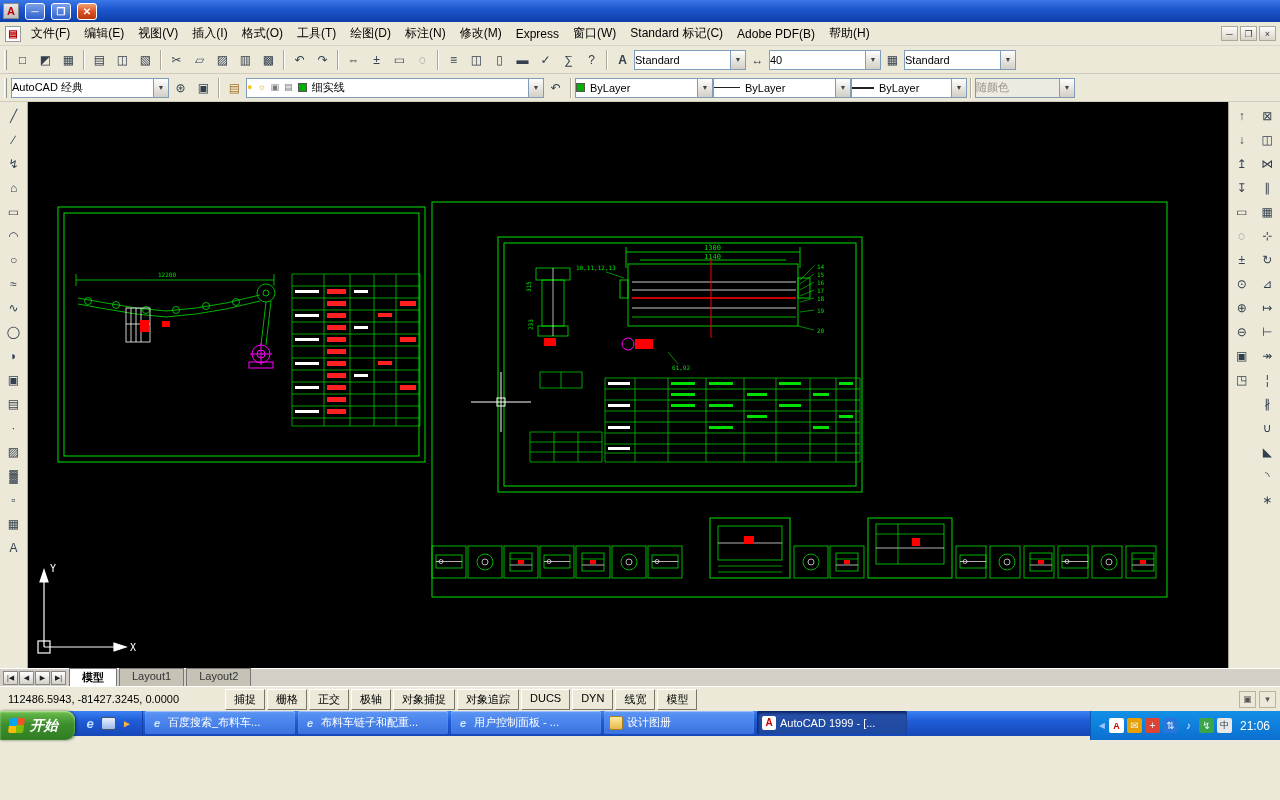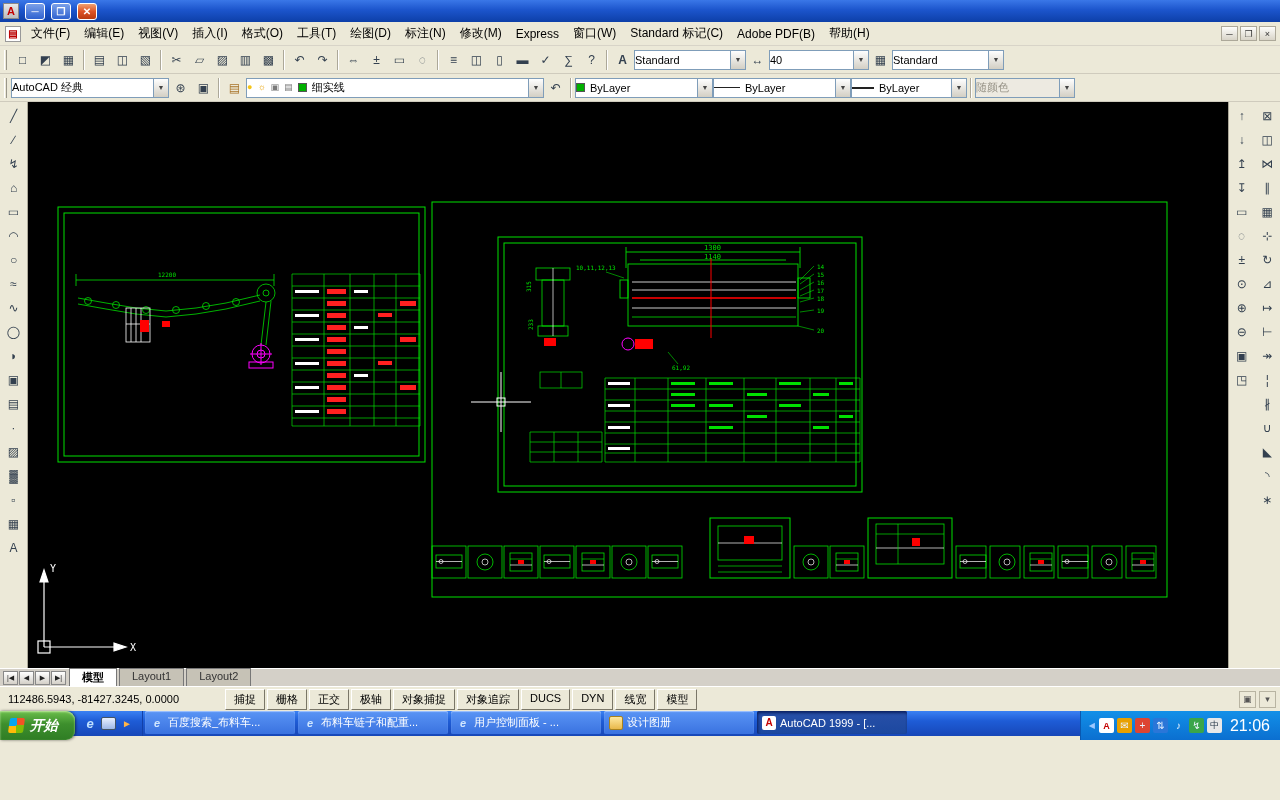--- a/index.html
+++ b/index.html
@@ -84,21 +84,21 @@
   .task.active{background:linear-gradient(#2850a8,#1c48a0);box-shadow:inset 1px 2px 3px #0a2060}
   .task .tlabel{white-space:nowrap;overflow:hidden;text-overflow:ellipsis}
   .ti{width:14px;height:14px;flex:none;display:flex;align-items:center;justify-content:center;font-size:11px;font-weight:bold;border-radius:2px}
   .ti-ie{color:#cfe6ff;font-style:italic}
   .ti-folder{background:linear-gradient(#ffe9a0,#e8b84a);border:1px solid #a8821e}
   .ti-acad{background:#fff;color:#c40000;font-size:10px}
   .tray{height:29px;background:linear-gradient(#1290e8,#0b6fd0);border-left:1px solid #0a58b0;display:flex;align-items:center;padding:0 10px 0 8px;gap:4px;color:#fff;flex:none}
   .tray-ico{width:15px;height:15px;display:flex;align-items:center;justify-content:center;font-size:10px;border-radius:2px;color:#eaf4ff}
   .tr-acad{background:#fff;color:#c40000;font-weight:bold;font-size:9px}
   .tr-shield{background:#d43;} .tr-network{background:#2a76d8} .tr-volume{background:transparent} .tr-ime{background:#e8e8e8;color:#234;font-size:9px} .tr-usb{background:#3aa54a} .tr-msg{background:#e8a000}
-  .clock{font-size:16px;margin-left:4px}
+  .clock{font-size:12px;margin-left:4px}
 </style>
 </head>
 <body>
 
 <div class="screen">
 
   <div class="titlebar">
     <div class="app-ico">A</div>
     <div class="win-btn">─</div>
     <div class="win-btn">❐</div>
@@ -215,21 +215,21 @@
     <div class="tbtn">
         <span class="glyph" style="font-weight:bold">A</span>
       </div>
     <div class="combo" style="width:112px">
       <span class="ctext">Standard</span>
       <span class="arrow">▼</span>
     </div>
     <div class="tbtn">
         <span class="glyph">↔</span>
       </div>
-    <div class="combo" style="width:100px">
+    <div class="combo" style="width:112px">
       <span class="ctext">40</span>
       <span class="arrow">▼</span>
     </div>
     <div class="tbtn">
         <span class="glyph">▦</span>
       </div>
     <div class="combo" style="width:112px">
       <span class="ctext">Standard</span>
       <span class="arrow">▼</span>
     </div>

